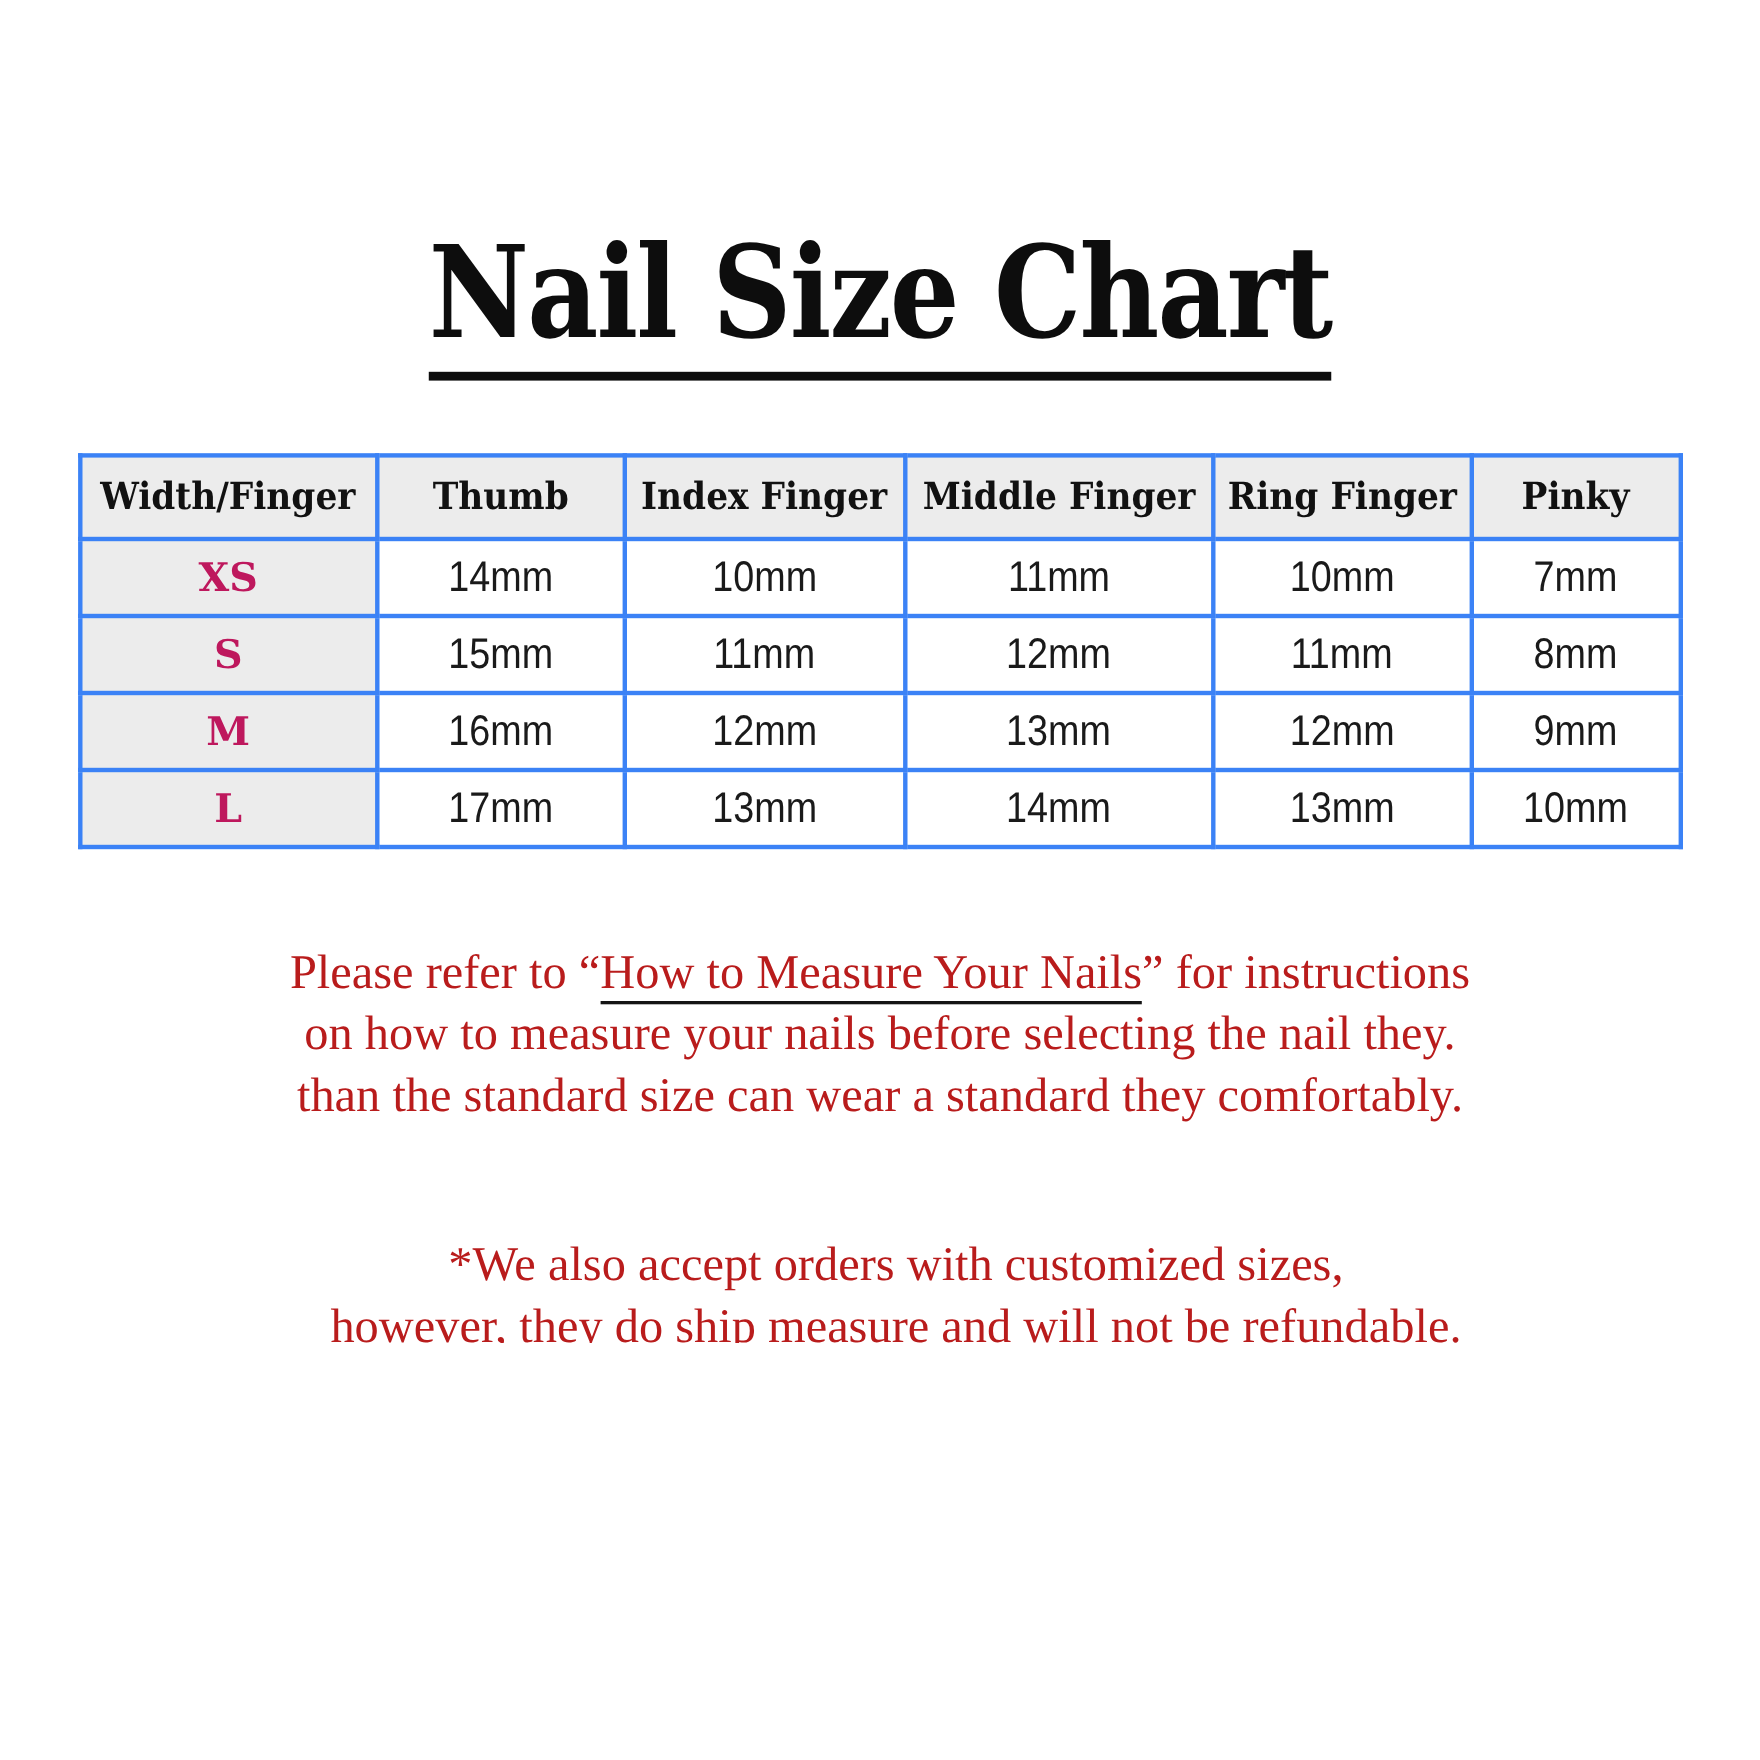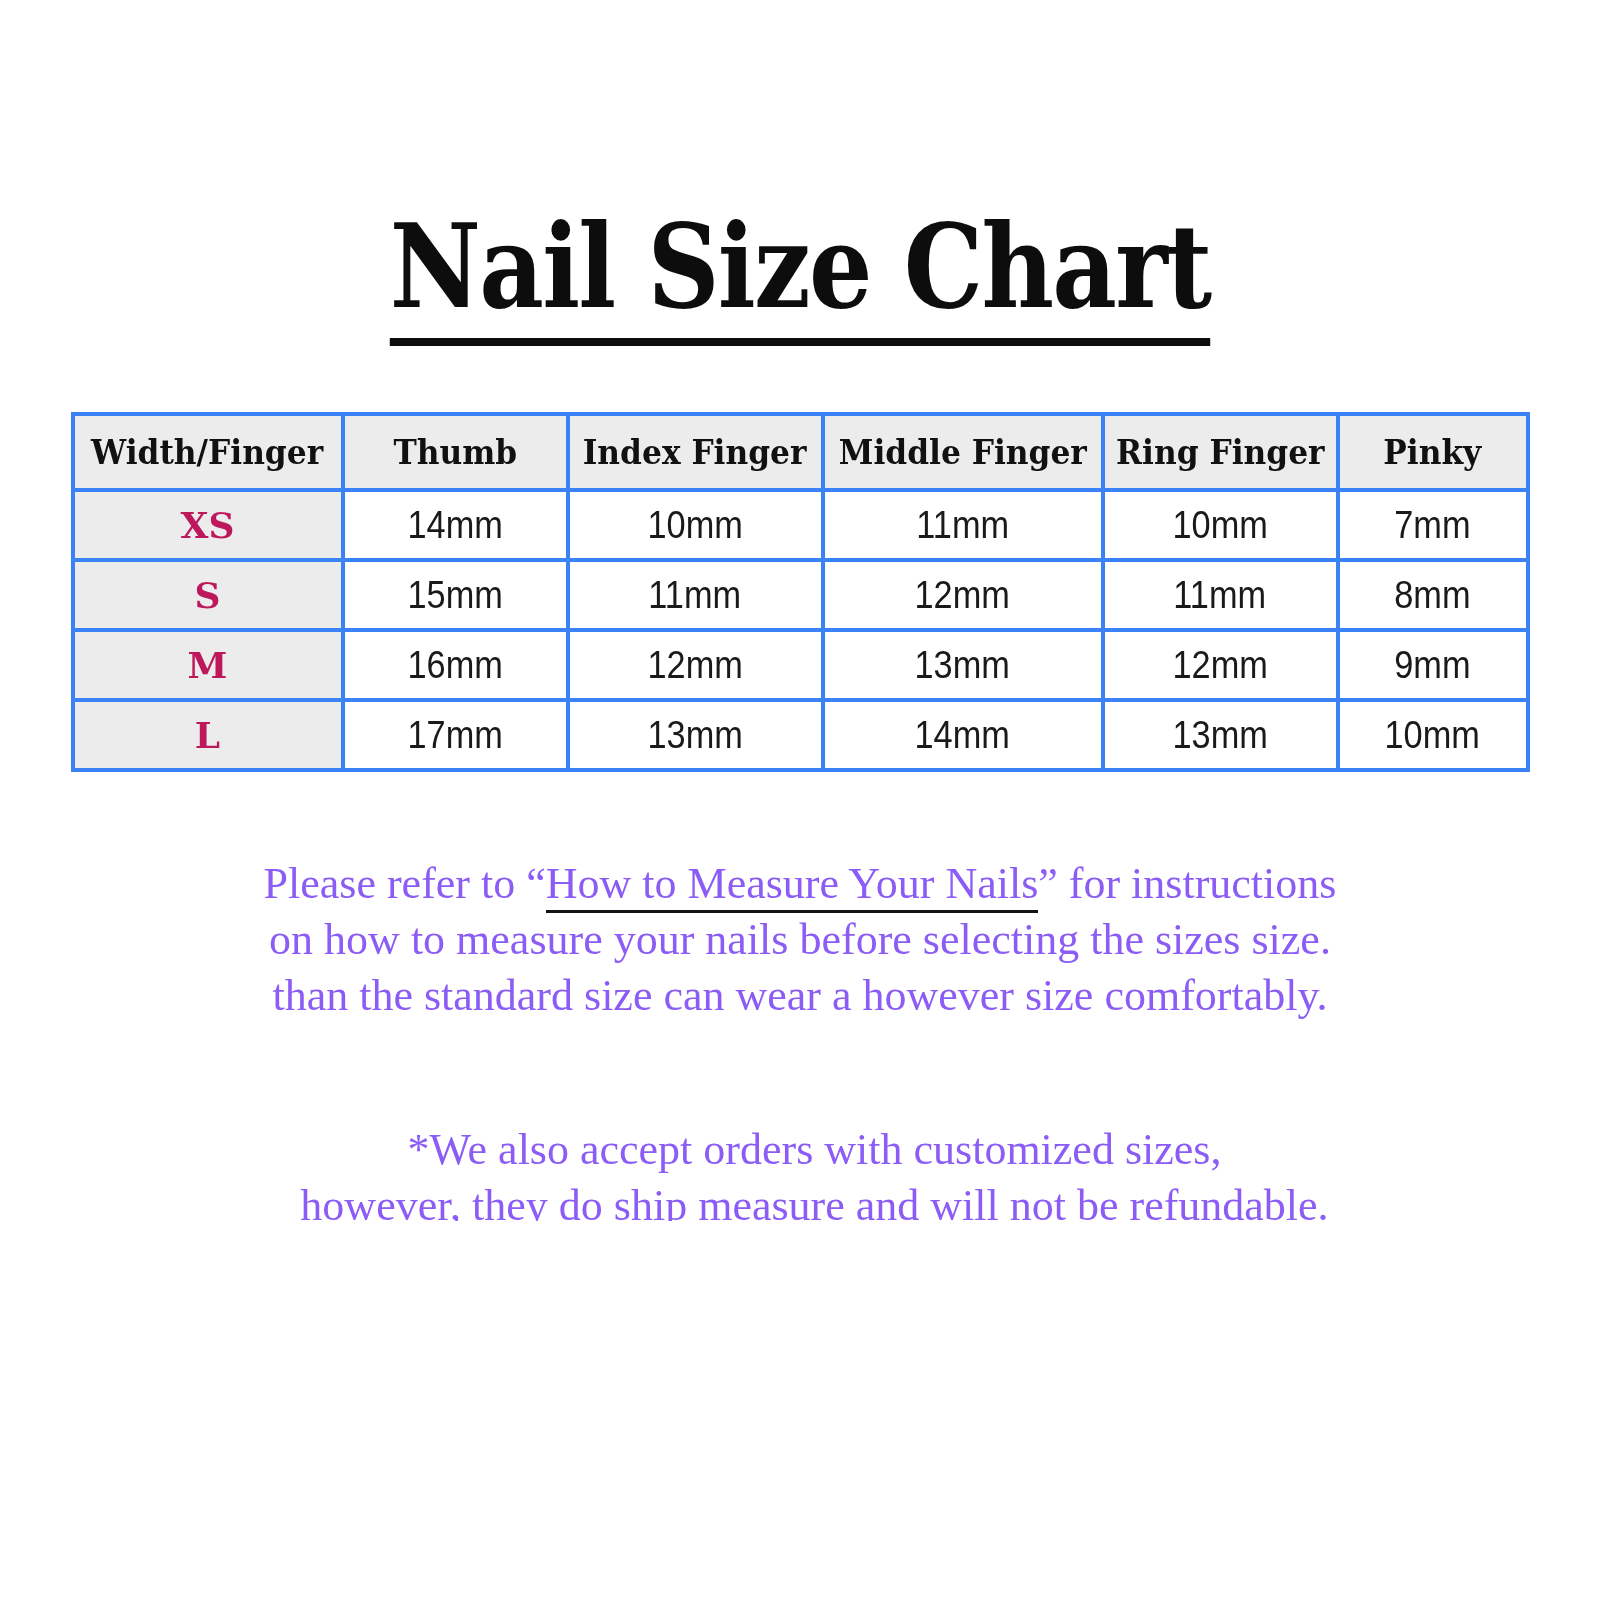--- a/index.html
+++ b/index.html
@@ -76,21 +76,21 @@
     color: #1a1a1a;
     transform: scaleX(0.88);
   }
 
   
   .note {
     text-align: center;
     font-family: "Liberation Serif", serif;
     font-size: 44px;
     line-height: 56px;
-    color: #8b5cf6;
+    color: #b91c1c;
   }
   .note .line { white-space: nowrap; }
   .note1 { margin-top: 84px; }
   .note2 { margin-top: 98px; margin-left: 29px; }
   .measure-link {
     border-bottom: 3px solid #141414;
     padding-bottom: 2px;
     cursor: pointer;
   }
 </style>
@@ -153,22 +153,22 @@
         <td><span class="val">13mm</span></td>
         <td><span class="val">14mm</span></td>
         <td><span class="val">13mm</span></td>
         <td><span class="val">10mm</span></td>
       </tr>
     </tbody>
   </table>
 
   <div class="note note1">
     <div class="line"><span>Please refer to “</span><span class="measure-link">How to Measure Your Nails</span><span>” for instructions</span></div>
-    <div class="line">on how to measure your nails before selecting the sizes size.</div>
-    <div class="line">than the standard size can wear a however size comfortably.</div>
+    <div class="line">on how to measure your nails before selecting the nail they.</div>
+    <div class="line">than the standard size can wear a standard they comfortably.</div>
   </div>
 
   <div class="note note2">
     <div class="line">*We also accept orders with customized sizes,</div>
     <div class="line">however, they do ship measure and will not be refundable.</div>
   </div>
 
 </div>
 
 </body></html>

